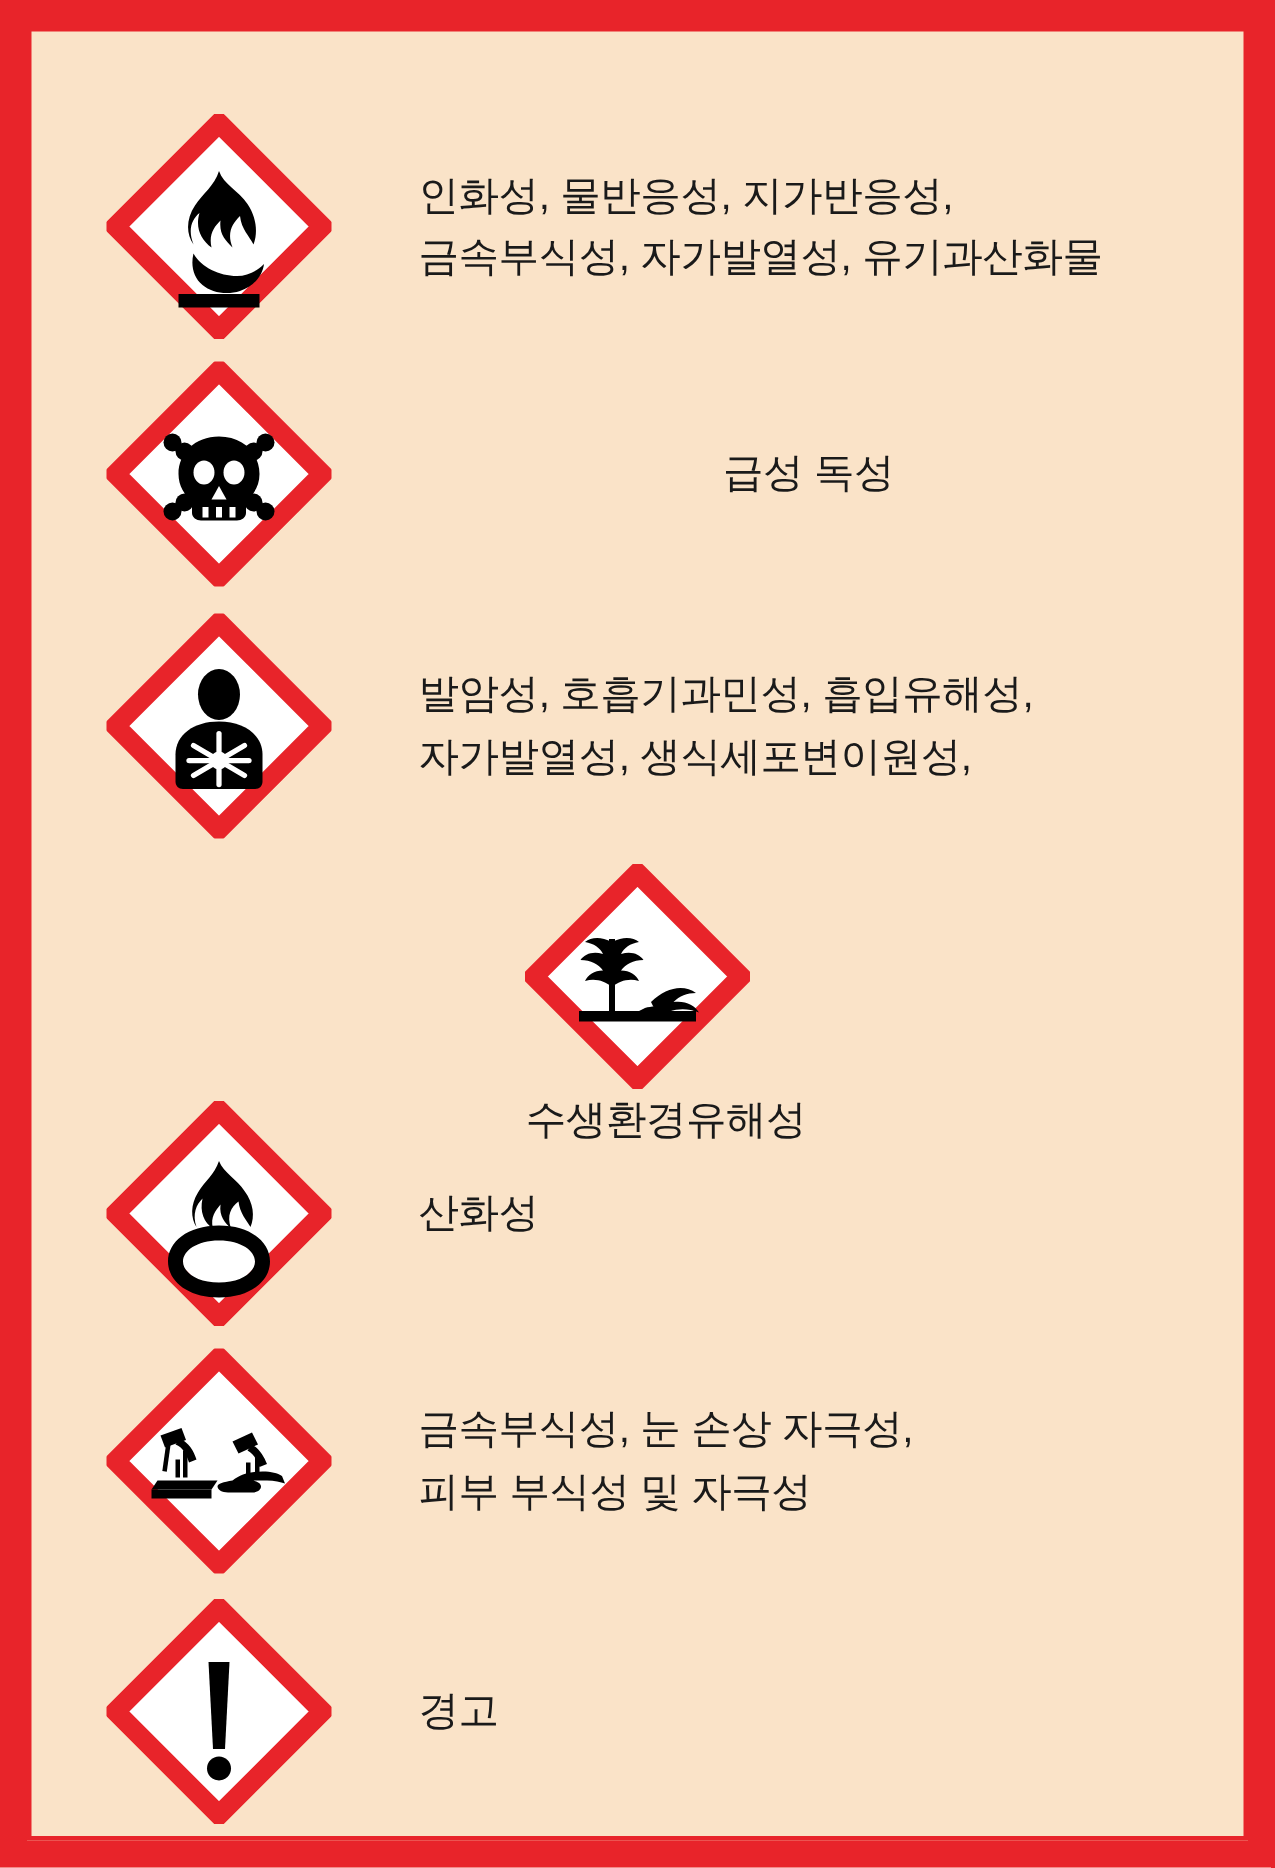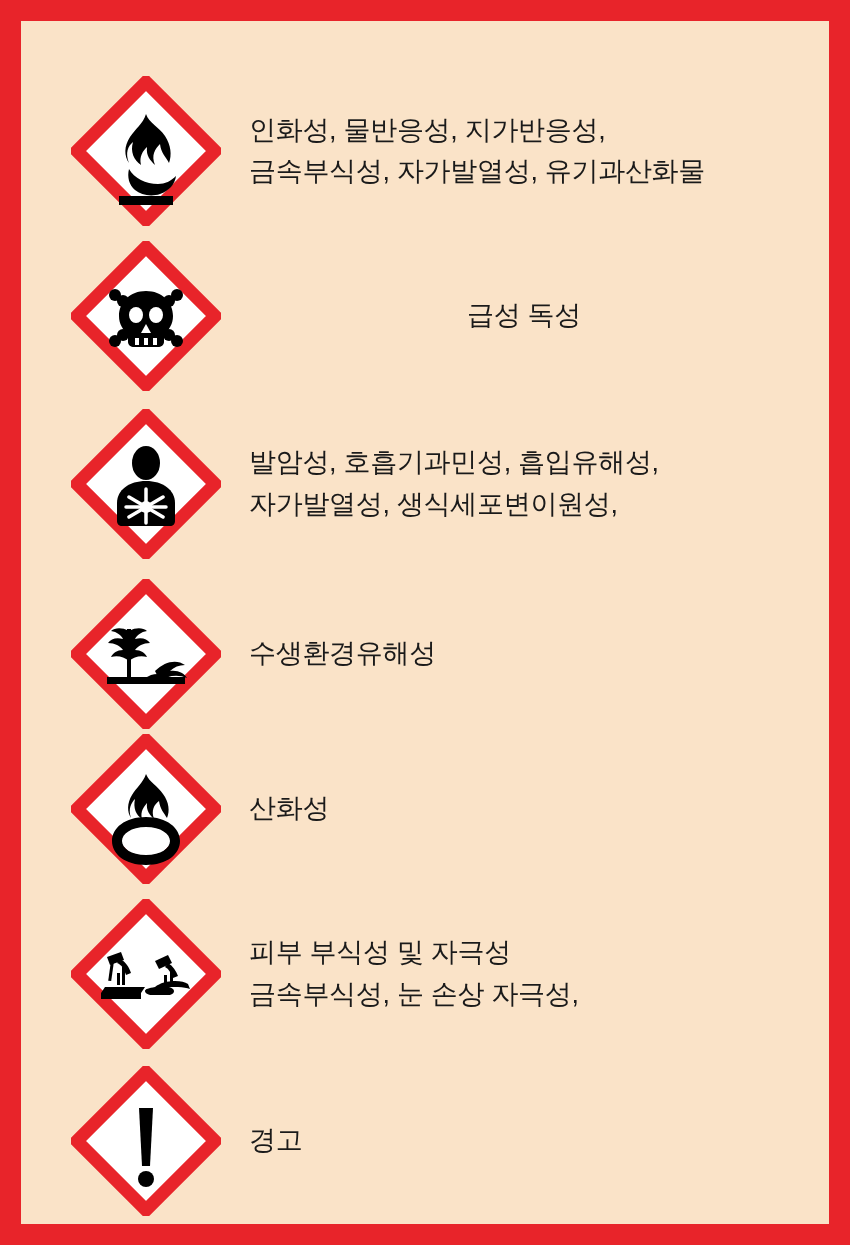--- a/index.html
+++ b/index.html
@@ -43,20 +43,21 @@
   .pict-cell {
     width: 190px;
     min-width: 190px;
     display: flex;
     justify-content: center;
     align-items: center;
   }
   .label-cell {
     flex: 1;
     padding-left: 8px;
+    margin-left: 30px;
   }
   .label-line {
     font-size: 27px;
     color: #1a1a1a;
     line-height: 1.52;
     letter-spacing: -0.3px;
     white-space: nowrap;
   }
   
   .ghs {
@@ -150,21 +151,21 @@
               </g>
             </svg>
           </div>
         </div>
         <div class="label-cell">
           <div class="label-line">발암성, 호흡기과민성, 흡입유해성,</div>
           <div class="label-line">자가발열성, 생식세포변이원성,</div>
         </div>
       </div>
 
-      <div class="row" style="height:155px;">
+      <div class="row" style="height:155px;flex-direction:column;">
         <div class="pict-cell">
           <div class="ghs">
             <svg width="150" height="150" viewBox="0 0 150 150">
               <polygon points="75,6 144,75 75,144 6,75" fill="#ffffff" stroke="#e8242a" stroke-width="13"></polygon>
               <g fill="#000000">
                 <rect x="36" y="98" width="78" height="7"></rect>
                 <path d="M56 50 l4 0 l0 48 l-4 0 z"></path>
                 <path d="M58 52 c-8 -4 -14 -3 -18 0 c6 1 10 4 12 8 c-7 -2 -12 0 -15 4 c7 0 12 3 15 7 c-6 0 -10 3 -12 7 c7 -2 13 0 18 4 z"></path>
                 <path d="M58 52 c8 -4 14 -3 18 0 c-6 1 -10 4 -12 8 c7 -2 12 0 15 4 c-7 0 -12 3 -15 7 c6 0 10 3 12 7 c-7 -2 -13 0 -18 4 z"></path>
                 <path d="M84 92 c10 -10 22 -12 30 -6 c-6 0 -11 2 -15 6 c8 -1 14 2 17 7 c-10 -4 -20 -2 -27 3 z"></path>
@@ -213,22 +214,22 @@
                 <path d="M84 62 l13 -6 l4 8 l-13 6 z"></path>
                 <path d="M97 64 c5 3 8 8 10 13 l-5 2 c-2 -5 -4 -9 -8 -11 z"></path>
                 <rect x="99" y="70" width="3" height="16"></rect>
                 <rect x="93" y="76" width="3" height="10"></rect>
                 <path d="M84 88 c5 -4 12 -6 20 -6 c6 0 10 1 13 3 l2 5 c-3 -1 -7 -2 -12 -2 l-9 0 c3 1 5 2 5 4 c0 2 -2 4 -6 4 l-16 0 c-4 0 -7 -2 -7 -4 c0 -2 4 -3 10 -4 z"></path>
               </g>
             </svg>
           </div>
         </div>
         <div class="label-cell">
+          <div class="label-line">금속부식성, 눈 손상 자극성,</div>
           <div class="label-line">피부 부식성 및 자극성</div>
-          <div class="label-line">금속부식성, 눈 손상 자극성,</div>
         </div>
       </div>
 
       <div class="row" style="height:160px;">
         <div class="pict-cell">
           <div class="ghs">
             <svg width="150" height="150" viewBox="0 0 150 150">
               <polygon points="75,6 144,75 75,144 6,75" fill="#ffffff" stroke="#e8242a" stroke-width="13"></polygon>
               <g fill="#000000">
                 <path d="M68 42 l14 0 l-3 58 l-8 0 z"></path>

